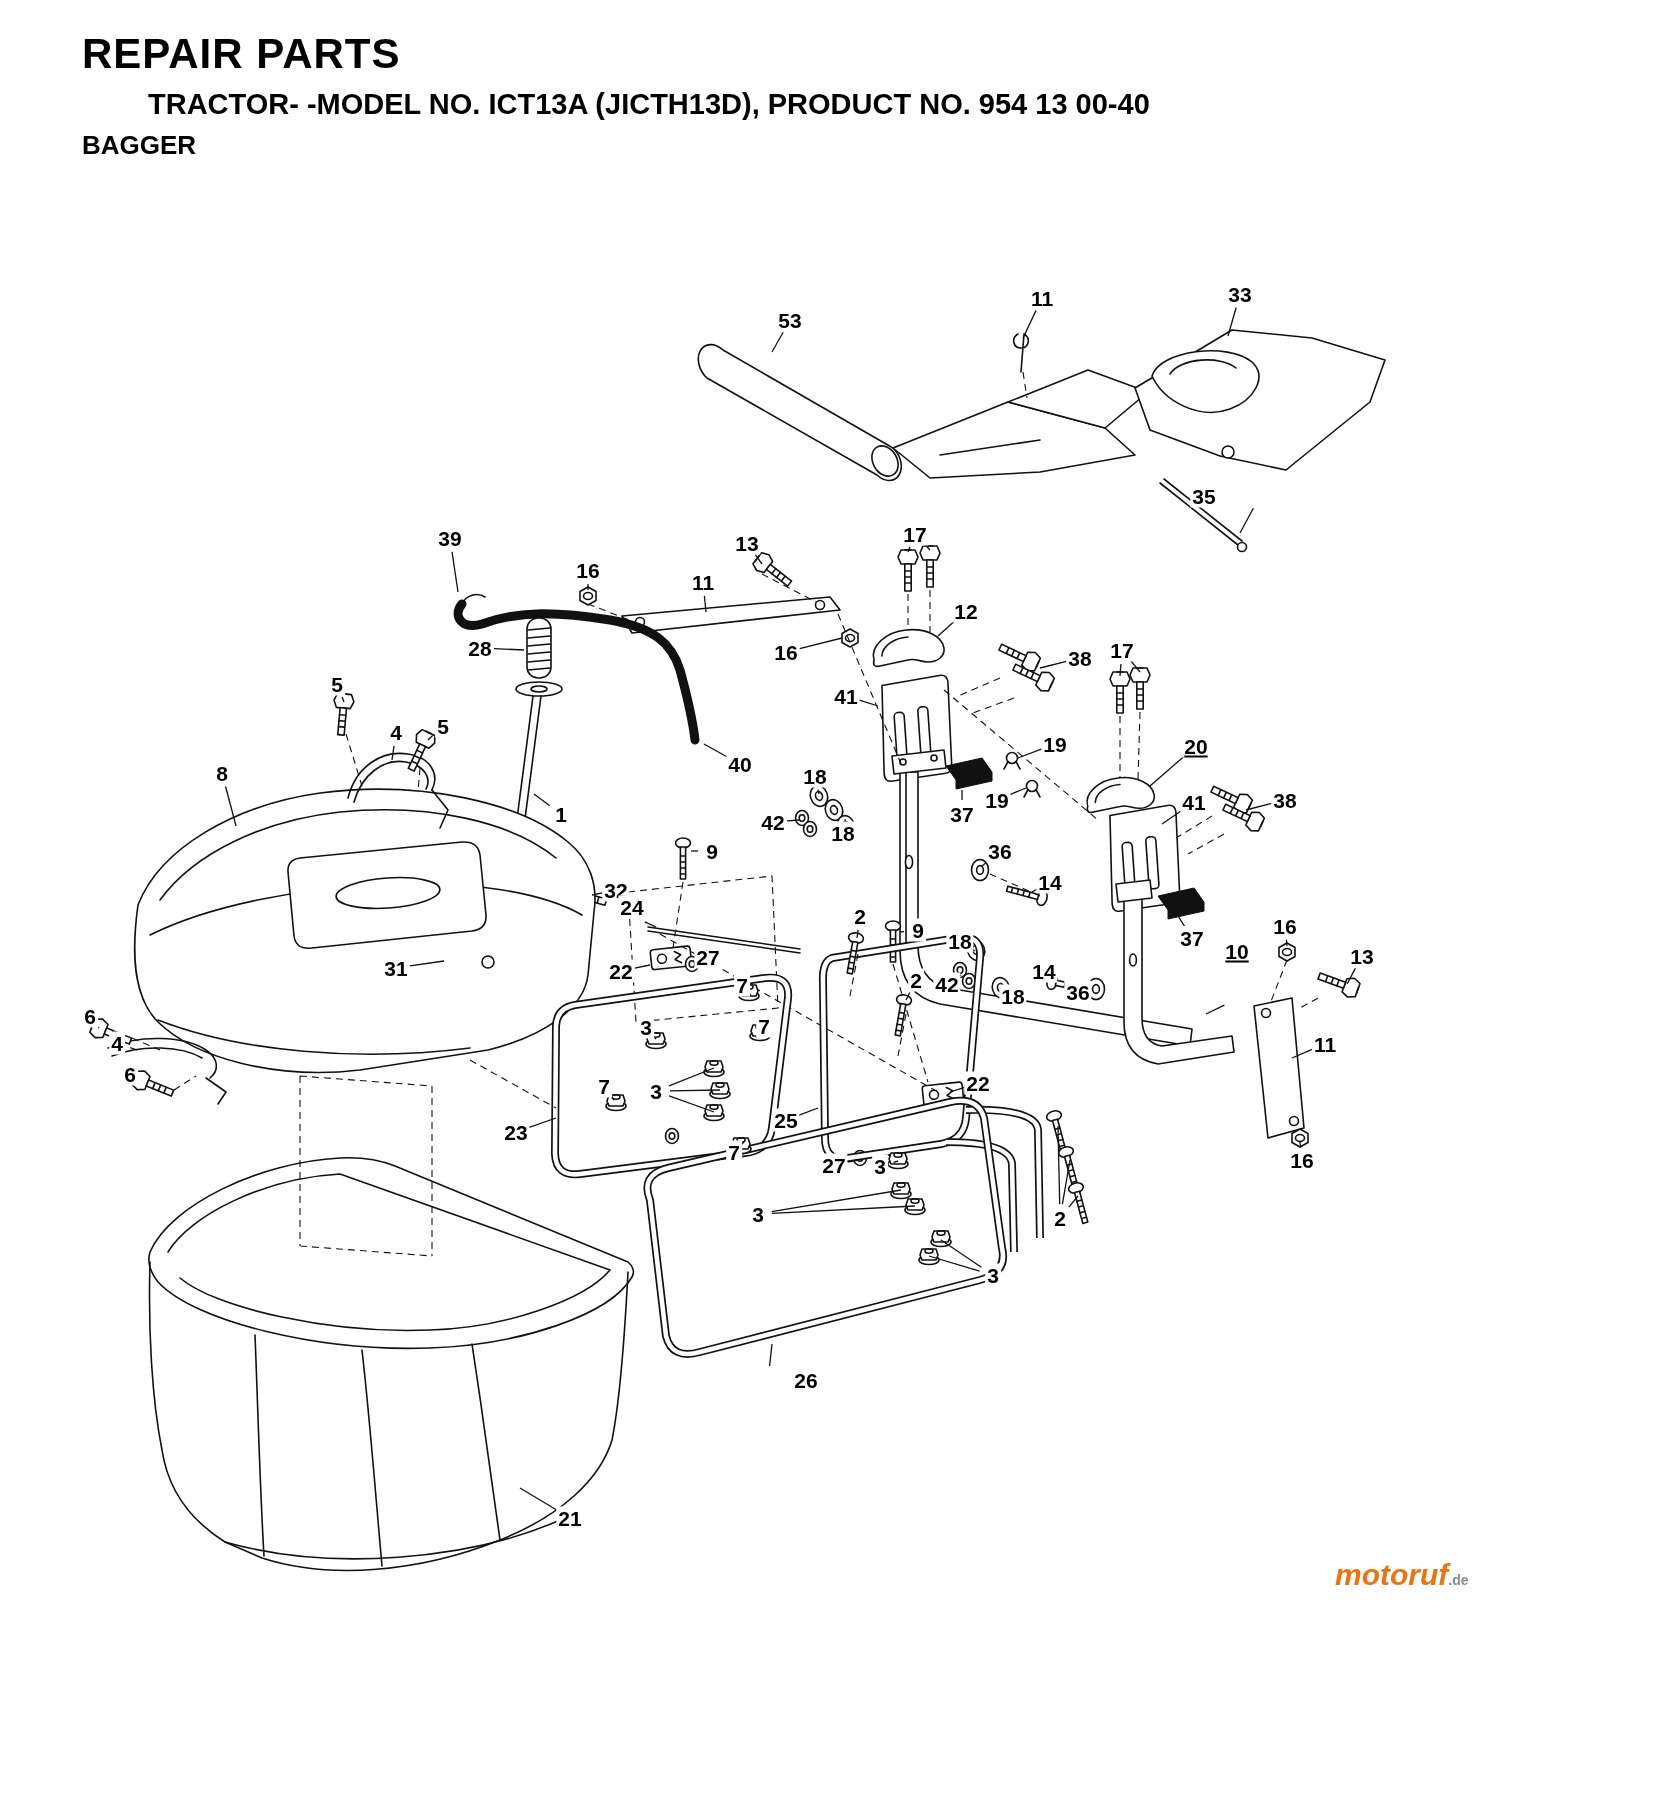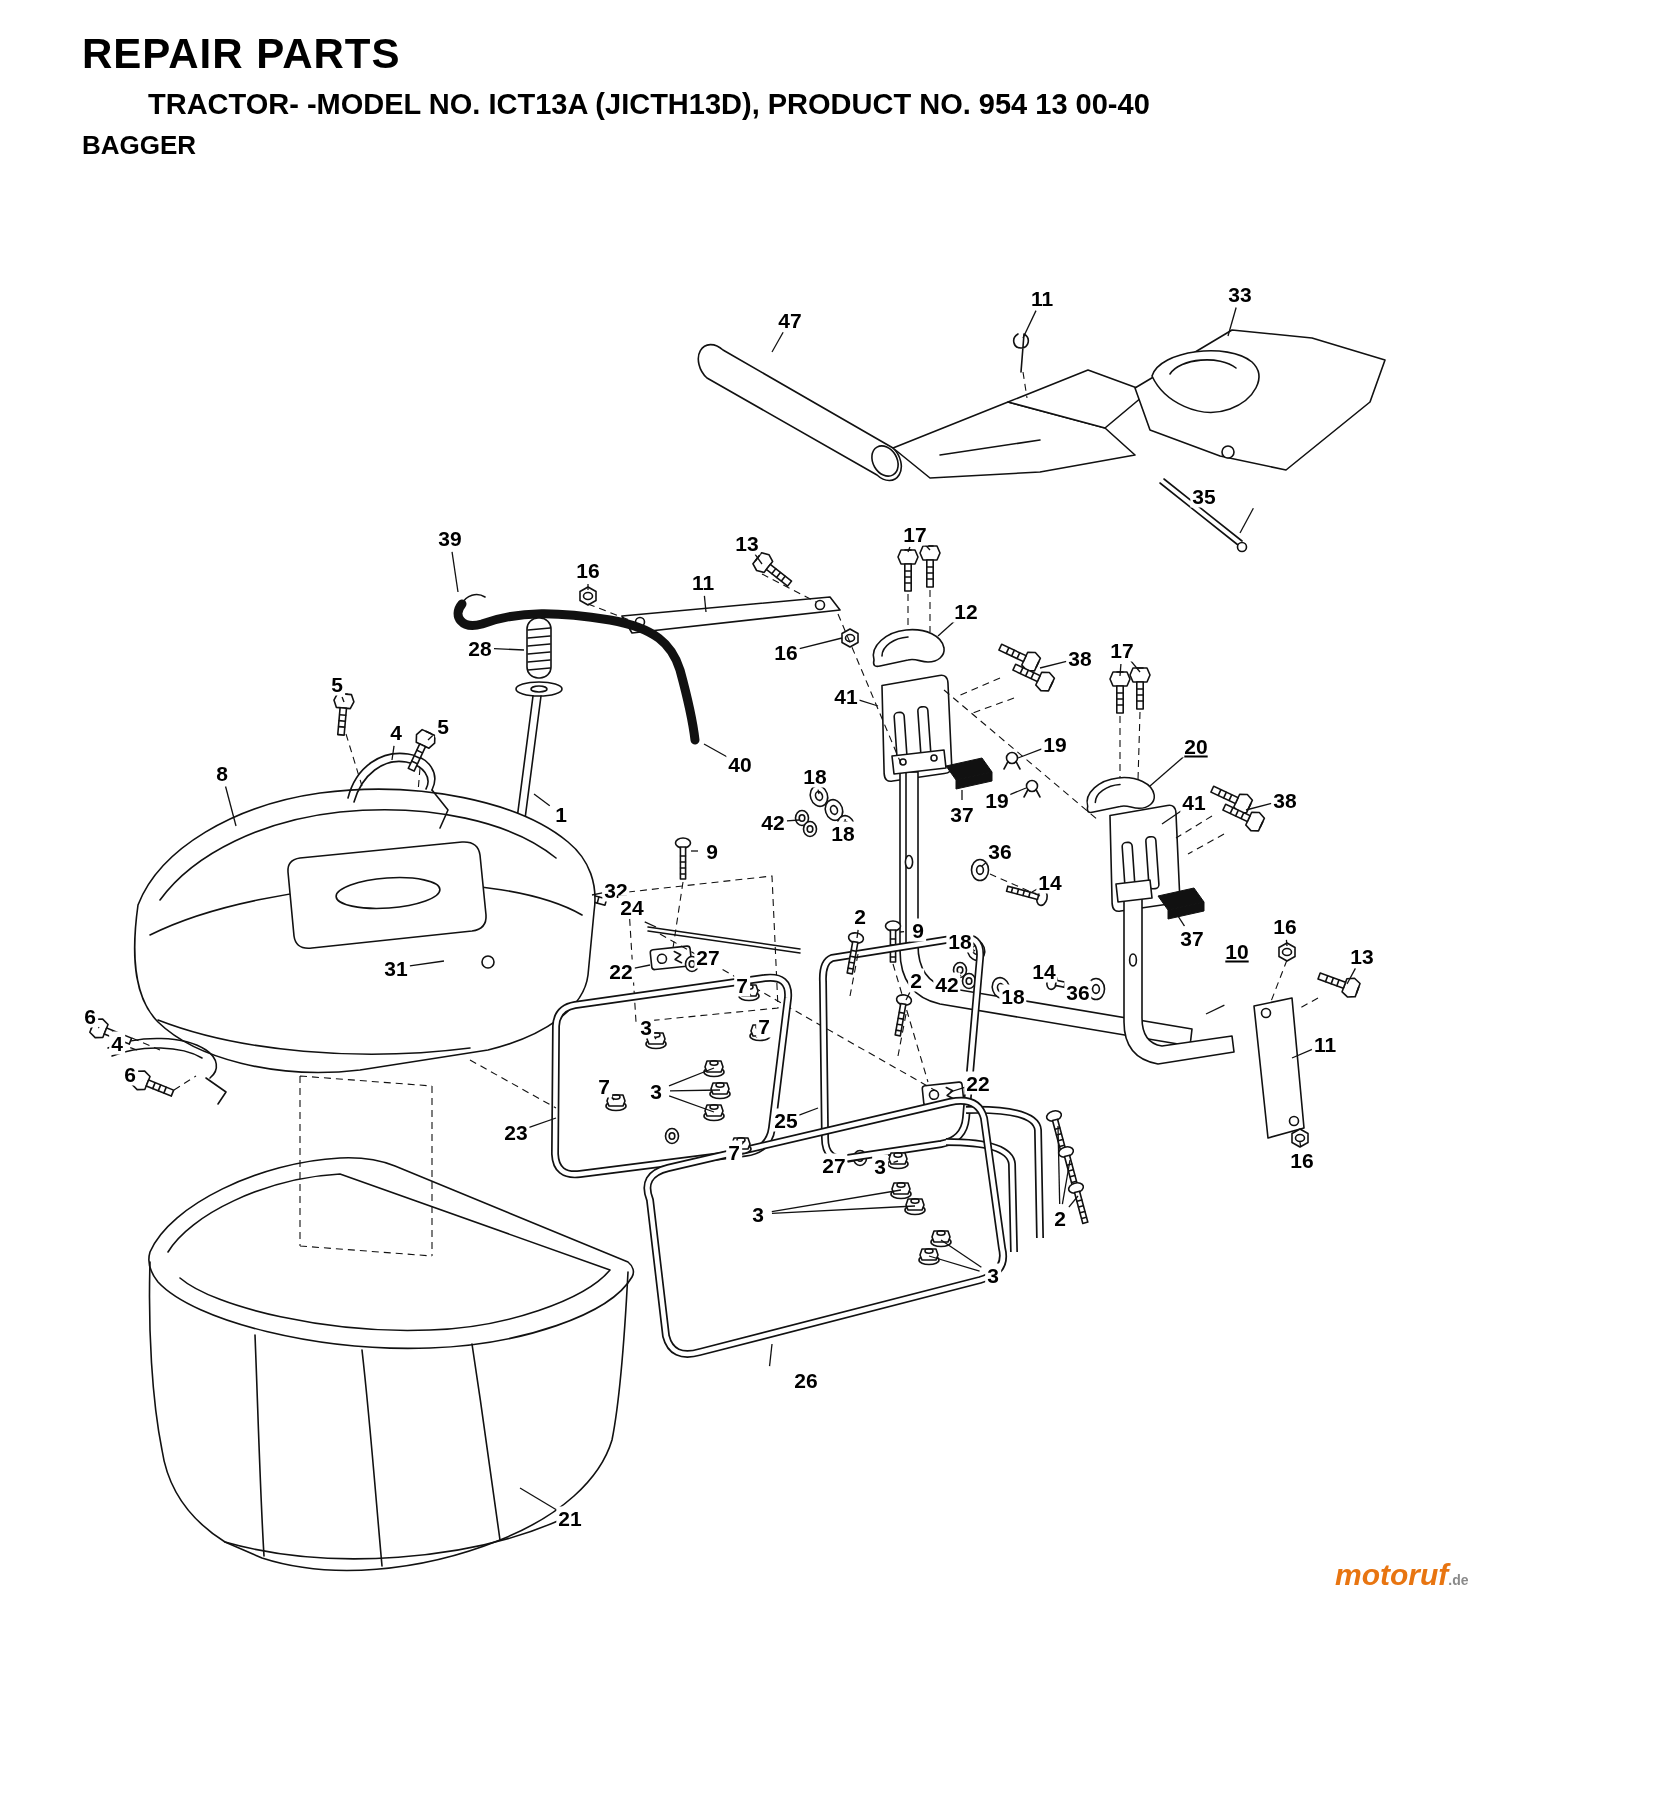--- a/index.html
+++ b/index.html
@@ -392,21 +392,21 @@
       <line x1="1059.695724064271" y1="1204.0033069564652" x2="1058" y2="1126" class="leader"></line>
       <line x1="1062.378696831107" y1="1204.2035583795791" x2="1070" y2="1160" class="leader"></line>
       <line x1="1068.8653290636016" y1="1207.1645978111535" x2="1078" y2="1196" class="leader"></line>
       <line x1="981.3857715333282" y1="1267.18273083974" x2="941" y2="1240" class="leader"></line>
       <line x1="979.5789438721066" y1="1271.0156239620317" x2="929" y2="1256" class="leader"></line>
       <line x1="769.5460413650478" y1="1366.0856277145692" x2="772" y2="1344" class="leader"></line>
       <line x1="557.9950990400243" y1="1510.7970594240146" x2="520" y2="1488" class="leader"></line>
     </svg>
 
 <div id="callout-layer">
-      <div class="callout" style="left: 790px; top: 320px;">47</div>
+      <div class="callout" style="left: 790px; top: 320px;">53</div>
       <div class="callout" style="left: 1042px; top: 298px;">11</div>
       <div class="callout" style="left: 1240px; top: 294px;">33</div>
       <div class="callout" style="left: 1192px; top: 496px; margin-left: 12px;">35</div>
       <div class="callout" style="left: 450px; top: 538px;">39</div>
       <div class="callout" style="left: 588px; top: 570px;">16</div>
       <div class="callout" style="left: 747px; top: 543px;">13</div>
       <div class="callout" style="left: 703px; top: 582px;">11</div>
       <div class="callout" style="left: 915px; top: 534px;">17</div>
       <div class="callout" style="left: 786px; top: 652px;">16</div>
       <div class="callout" style="left: 966px; top: 611px;">12</div>

